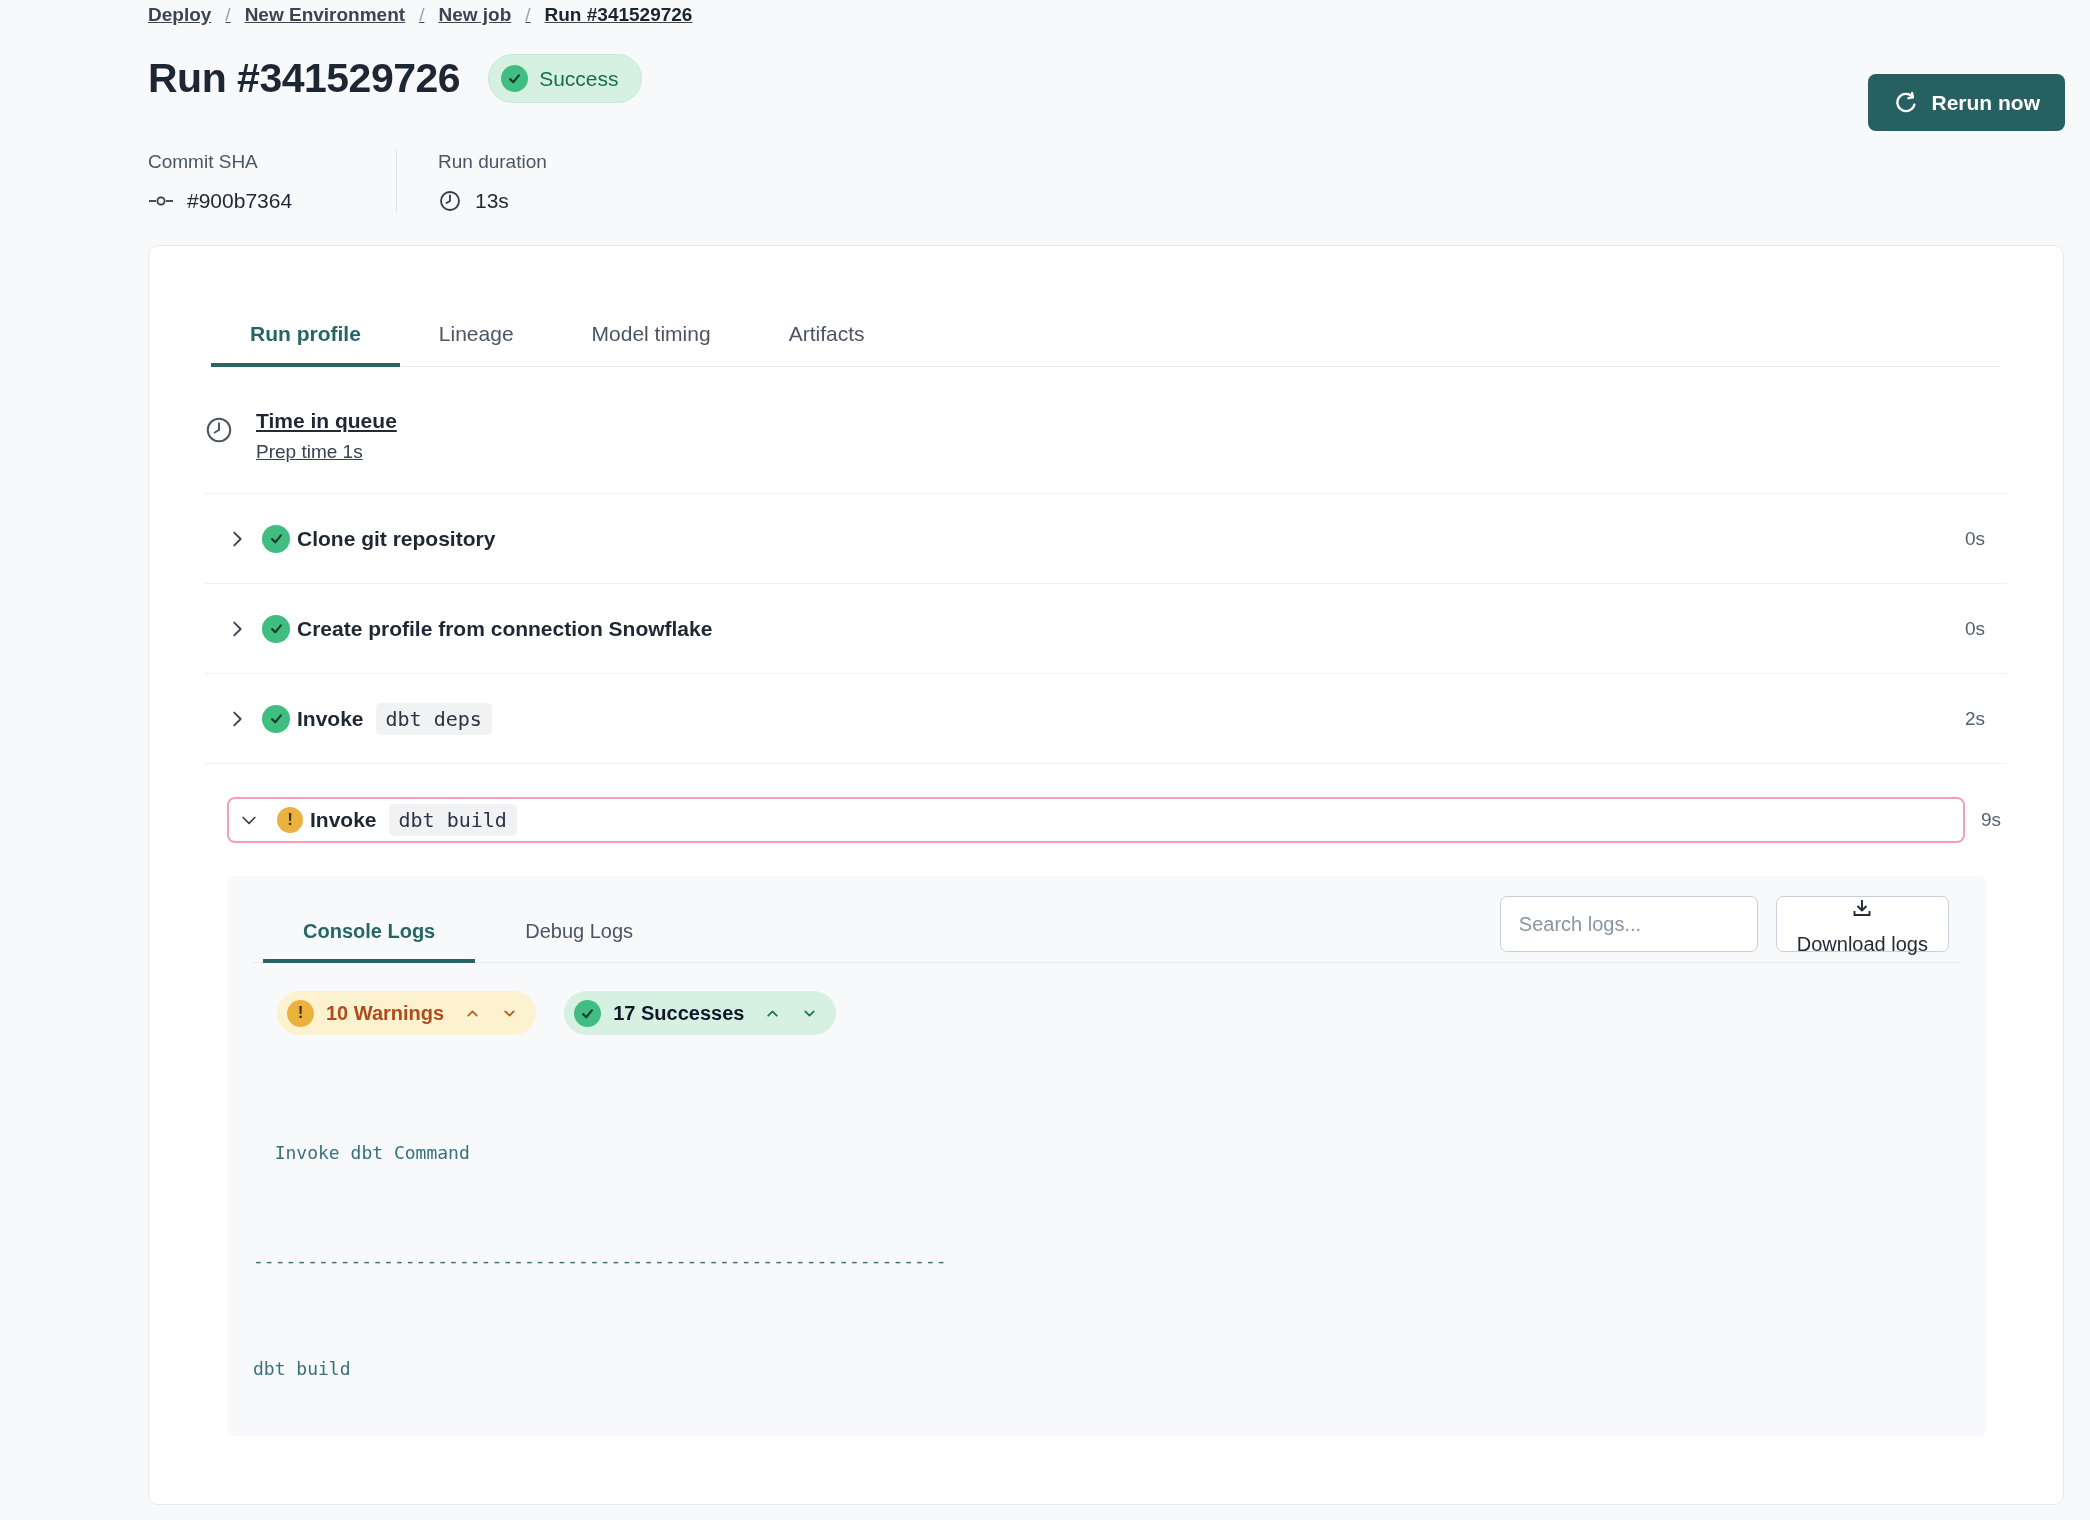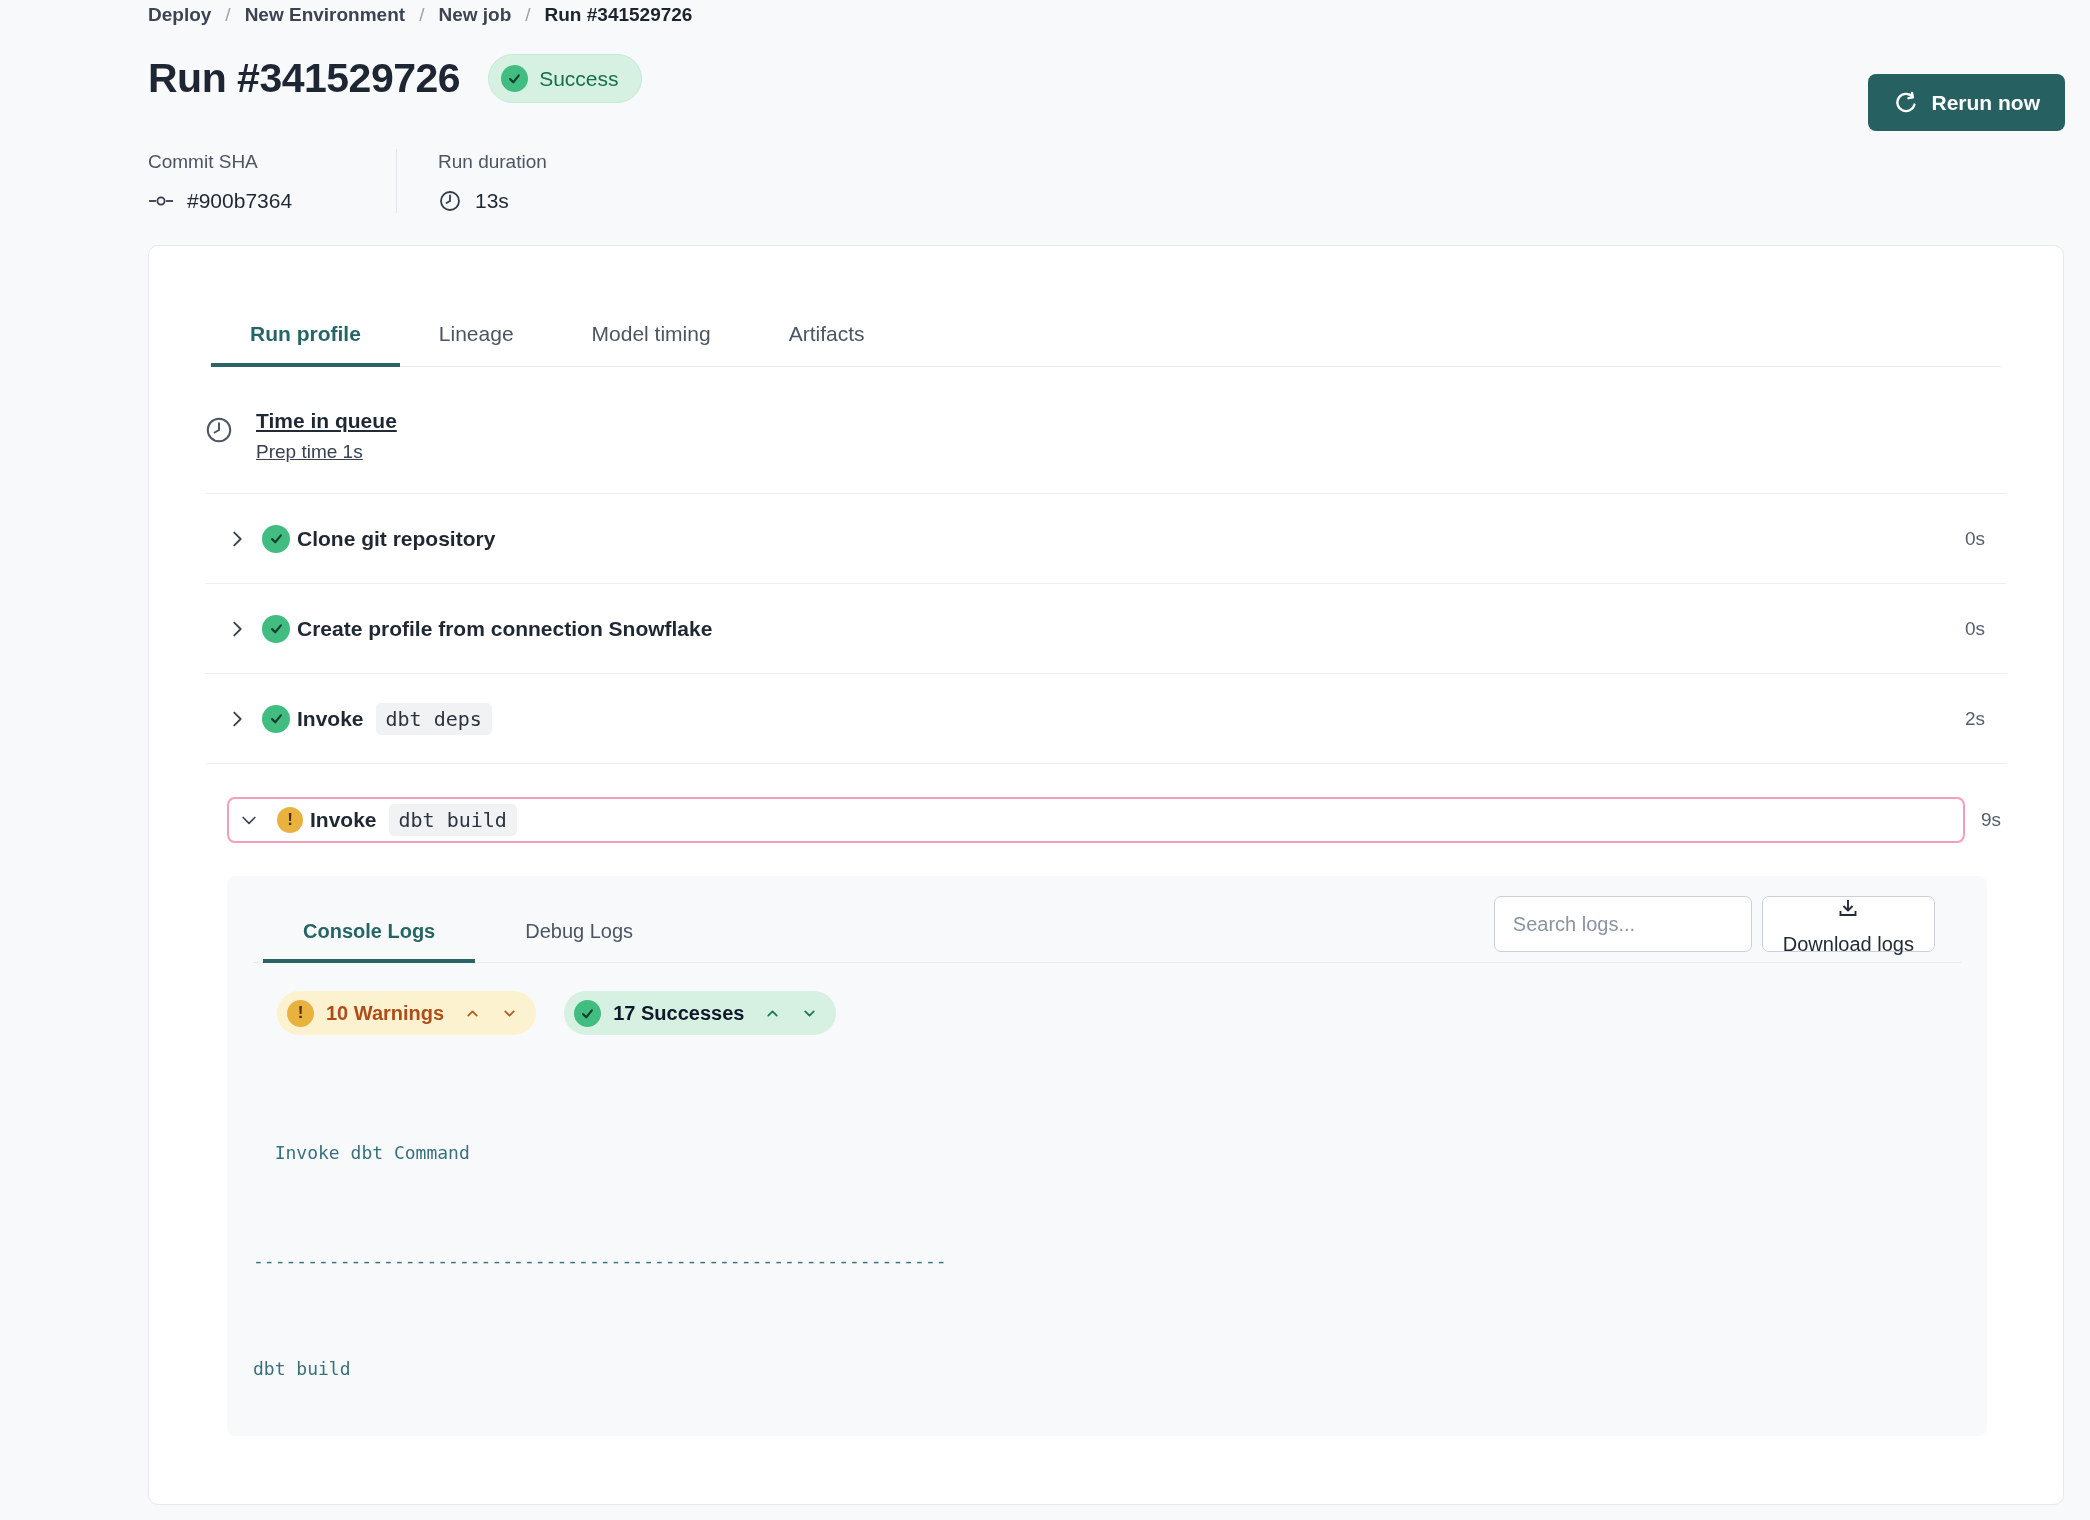--- a/index.html
+++ b/index.html
@@ -4,21 +4,21 @@
 <style>
   * { margin:0; padding:0; box-sizing:border-box; }
   html,body { background:#f8f9fb; }
   body { width:2090px; height:1520px; overflow:hidden;
          font-family:"Liberation Sans", sans-serif; color:#232b38; position:relative; }
 
   .content { padding:0 26px 0 148px; position:relative; }
 
   
   .breadcrumb { padding-top:4px; display:flex; align-items:flex-start; gap:14px;
-                font-size:19px; font-weight:700; color:#3c4453; }
+                font-size:19px; font-weight:700; color:#3c4453;text-decoration:underline; }
   .breadcrumb .sep { color:#9aa3b1; font-weight:400; }
   .breadcrumb .current { color:#1c2430; }
 
   
   .title-row { margin-top:28px; display:flex; align-items:center; gap:28px; }
   .page-title { font-size:41px; font-weight:700; color:#1e2633; letter-spacing:-0.5px; }
   .status-badge { display:flex; align-items:center; gap:11px; background:#d6f1e2;
                   border:1px solid #c4ead5; border-radius:26px; padding:10px 22px 10px 12px;
                   font-size:21px; color:#156f4b; }
   .circle-ic { border-radius:50%; display:inline-flex; align-items:center; justify-content:center; flex:none; }
@@ -74,21 +74,21 @@
   .step-box .step-ic { width:26px; height:26px; margin-left:8px; }
   .step-row4 .duration { margin-left:16px; }
 
   
   .panel { margin:0 78px; width:1760px; background:#f8f9fa; border-radius:8px;
            padding:0 26px 40px; height:560px; position:relative; }
   .panel-header { border-bottom:1px solid #e8eaed; padding-top:30px; display:flex; }
   .ptab { font-size:20px; color:#4b5563; padding:14px 40px 16px; cursor:pointer; }
   .ptab.active { color:#266565; font-weight:700; border-bottom:4px solid #2a6465; margin-bottom:-1px; }
   .ptabs { display:flex; margin-left:10px;gap:10px; }
-  .panel-controls { position:absolute; right:52px; top:20px; display:flex; gap:10px; }
+  .panel-controls { position:absolute; right:38px; top:20px; display:flex; gap:18px; }
   .search-input { width:258px; height:56px; border:1px solid #c9d0da; border-radius:7px;
                   background:#fff; font-size:20px; padding:0 18px; color:#232b38;
                   font-family:"Liberation Sans",sans-serif; }
   .search-input::placeholder { color:#8a94a3; }
   .download-btn { height:56px; padding:0 20px; background:#fff; border:1px solid #c9d0da;
                   border-radius:7px; font-size:20px; color:#222b38; display:flex;
                   align-items:center; gap:12px; cursor:pointer; font-family:"Liberation Sans",sans-serif;flex-direction:column; }
 
   .badges { margin:28px 0 0 24px; display:flex; gap:28px; }
   .badge { display:flex; align-items:center; gap:12px; height:44px; border-radius:22px;

